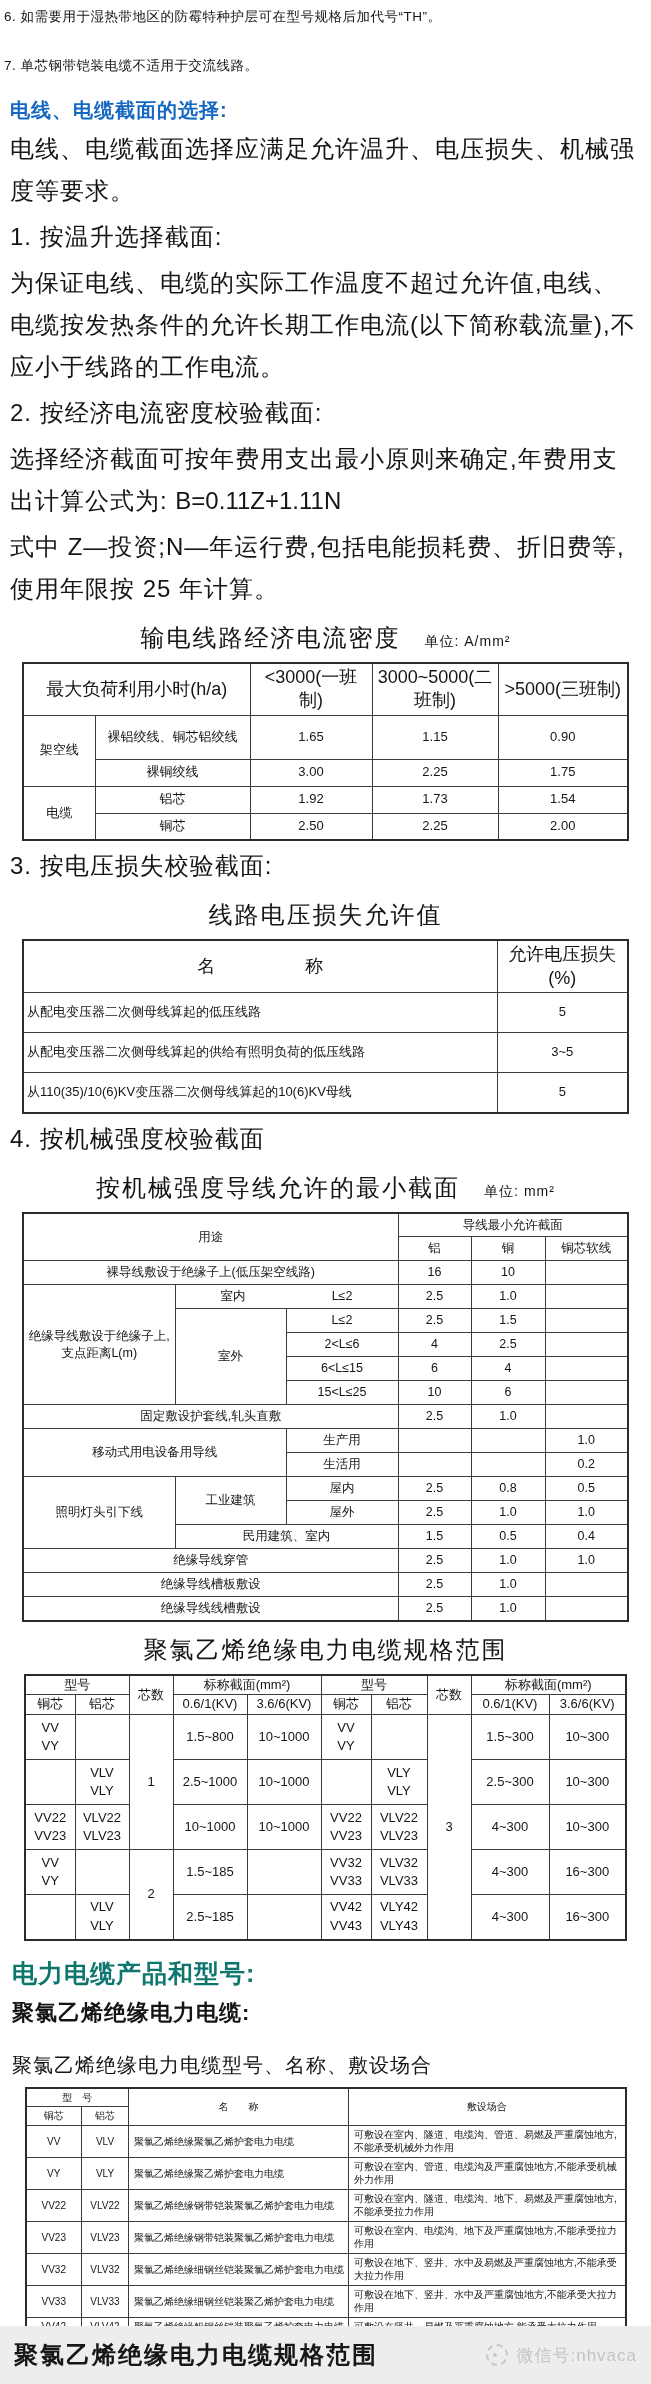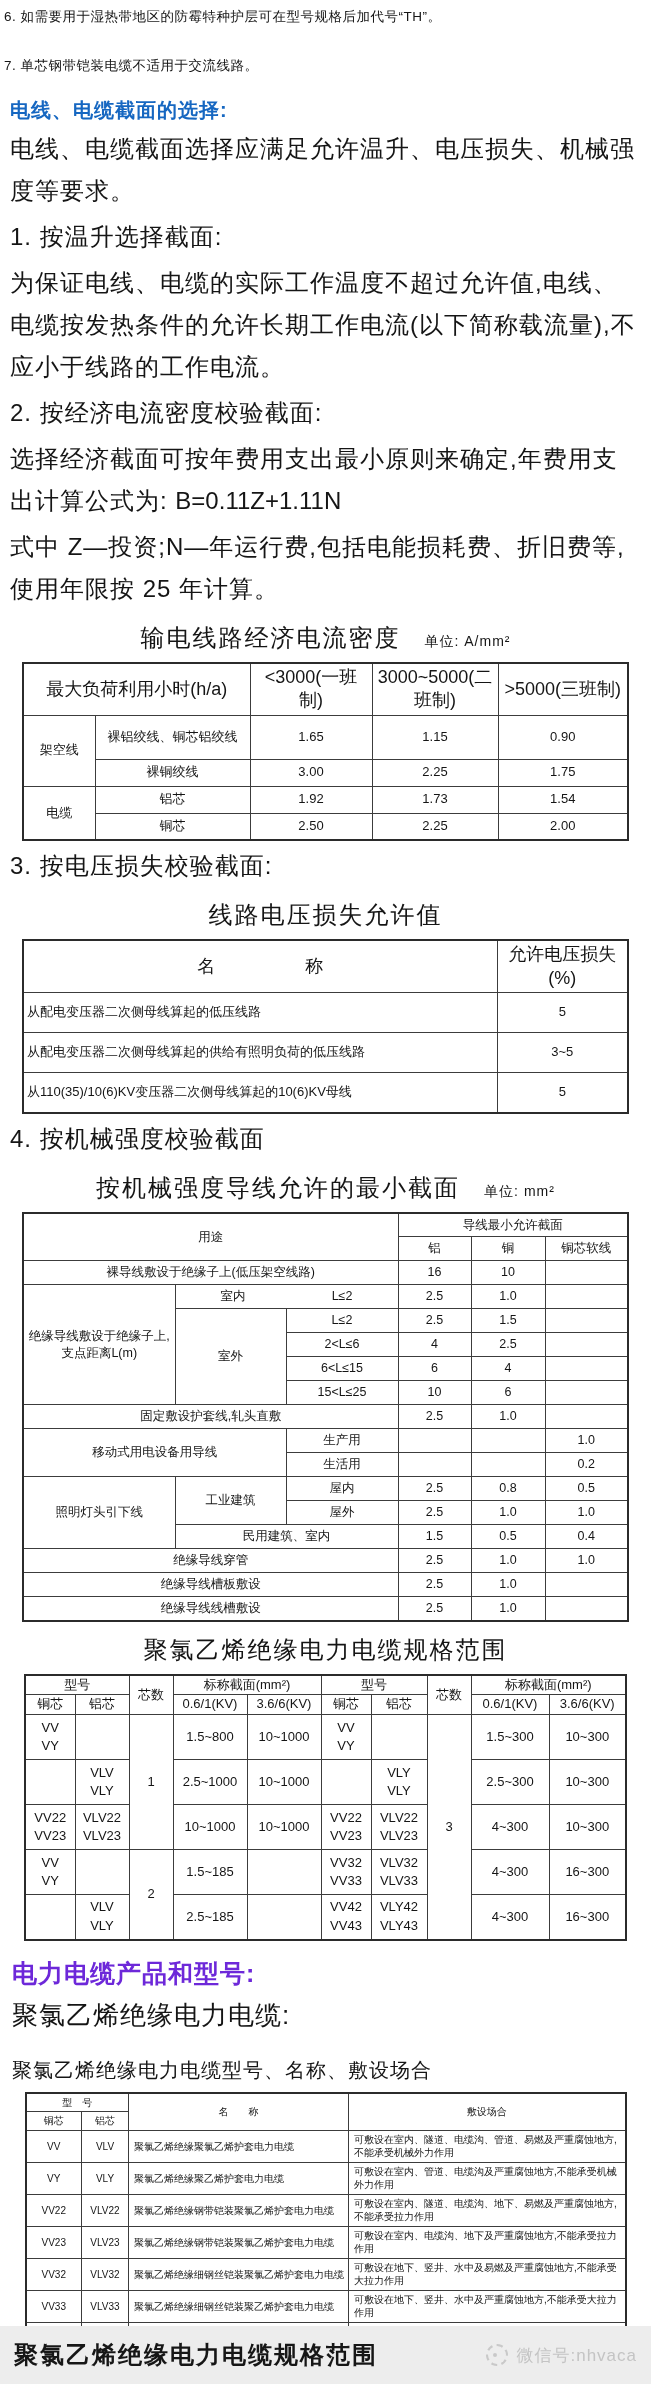--- a/index.html
+++ b/index.html
@@ -31,22 +31,22 @@
   .t-volt tr.r-std{height:40px}
 
   .t-mech td{font-size:12.5px;padding:1px 2px}
   .t-mech tr{height:24px}
   .split{display:flex;justify-content:space-around;align-items:center}
 
   .t-spec td{font-size:13px;padding:1px 2px}
   .t-spec tr.r-data{height:45px}
   .model-cell div{line-height:1.45}
 
-  .h-blue2{color:#6d28d9;font-size:25px;font-weight:bold;margin:16px 12px 0;letter-spacing:1px}
-  .h-bold{font-size:26px;font-weight:normal;margin:8px 12px 0;letter-spacing:1px}
+  .h-blue2{color:#0f766e;font-size:25px;font-weight:bold;margin:16px 12px 0;letter-spacing:1px}
+  .h-bold{font-size:22px;font-weight:bold;margin:8px 12px 0;letter-spacing:1px}
   .h-plain{font-size:20px;margin:24px 12px 0;letter-spacing:1px}
 
   .t-types td{font-size:10px;padding:2px 3px;line-height:1.35}
   .t-types .tl{padding-left:5px}
   .t-types tr.r-hd{height:18px}
 
   .footer{position:absolute;left:0;bottom:0;width:651px;height:58px;background:#ededed;display:flex;align-items:center;justify-content:space-between;padding:0 14px;z-index:2}
   .footer-title{font-size:24px;font-weight:bold;letter-spacing:2px;color:#161616}
   .watermark{display:flex;align-items:center;gap:8px;color:#c4c4c4;font-size:17px;letter-spacing:1px}
   .wm-icon{width:22px;height:22px;border:2px dashed #c9c9c9;border-radius:50%;display:inline-block;position:relative}

